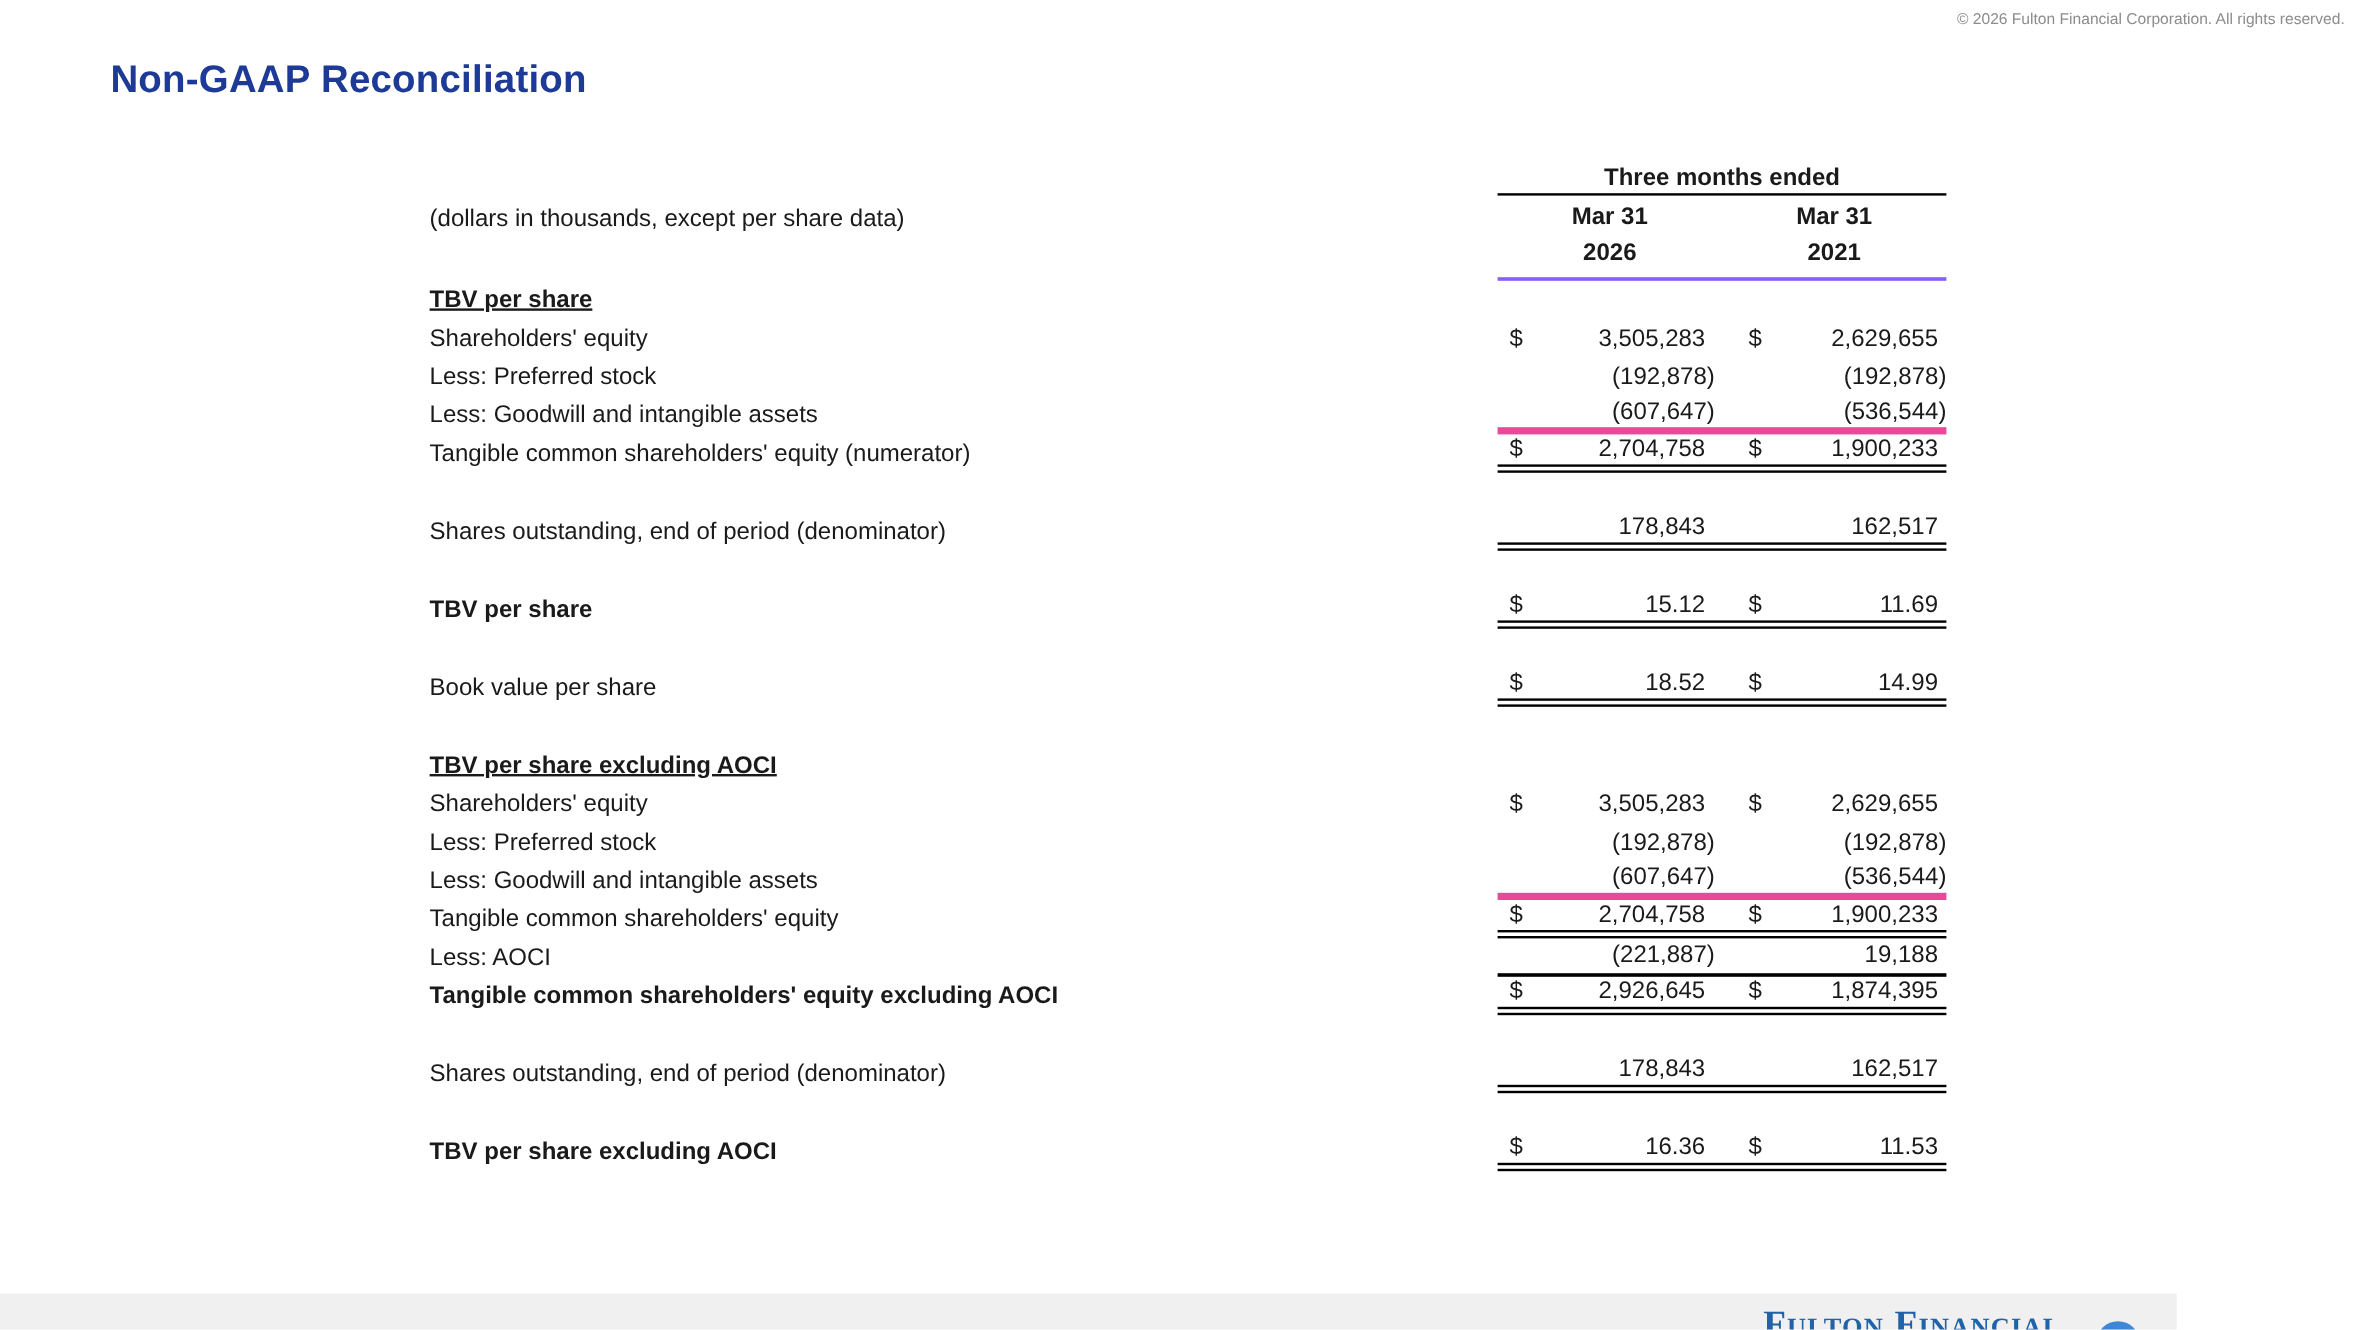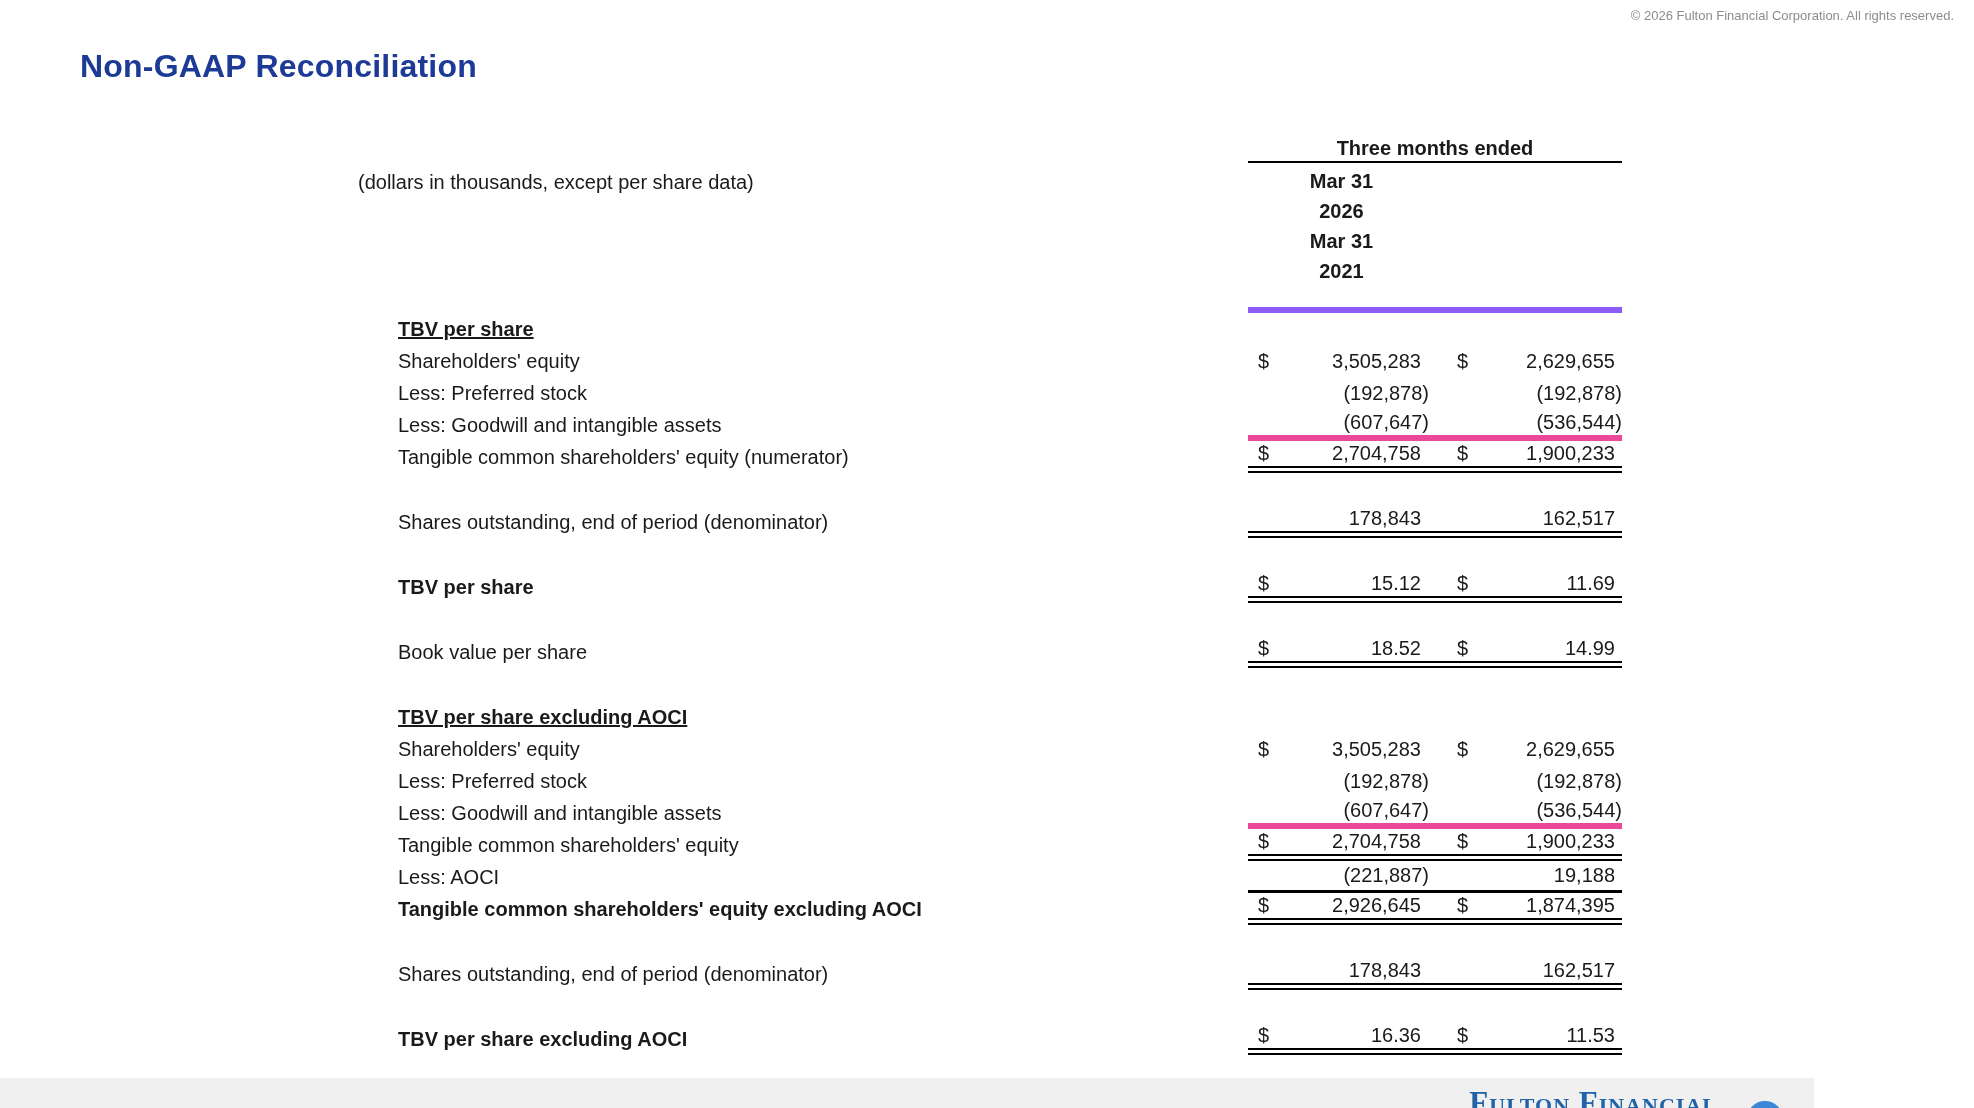--- a/index.html
+++ b/index.html
@@ -8,40 +8,40 @@
     background:#ffffff; color:#1a1a1a;
     font-family:"Liberation Sans", sans-serif;
   }
 
   .copyright {
     position:absolute; top:8px; right:20px;
     font-size:13px; color:#8c8c8c;
   }
 
   .page-title {
-    position:absolute; left:80px; top:48px; margin:0;
+    position:absolute; left:92px; top:48px; margin:0;
     font-size:32px; font-weight:bold; color:#1c3a96; letter-spacing:0.2px;
   }
 
   
   .recon-table { position:absolute; left:358px; top:135px; width:1264px; font-size:20px; }
 
   .thead { display:flex; }
   .thead-label { width:890px; padding-top:36px; }
   .units-note { font-size:20px; color:#1a1a1a; }
 
   .thead-nums { width:374px; }
   .period {
     text-align:center; font-weight:bold; height:28px; line-height:26px;
     border-bottom:2px solid #000; box-sizing:border-box;
   }
-  .date-cols { display:flex; border-bottom:6px solid #8b5cf6; padding:3px 0 21px;flex-direction:column; }
+  .date-cols { display:flex; border-bottom:3px solid #8b5cf6; padding:3px 0 5px; }
   .date-col { width:187px; text-align:center; font-weight:bold; line-height:30px; }
 
-  .row { display:flex; height:32px;margin-left:40px; }
+  .row { display:flex; height:32px; }
   .row-label { width:890px; line-height:32px; white-space:nowrap; }
   .row-label.section { font-weight:bold; text-decoration:underline; }
   .row-label.bold { font-weight:bold; }
 
   .row-nums { width:374px; height:32px; box-sizing:border-box; display:flex; }
   .rule-single       { border-bottom:6px solid #ec4899; }
   .rule-single-thick { border-bottom:3px solid #000; }
   .rule-double       { border-bottom:7px double #000; }
 
   .cell { width:187px; display:flex; align-items:center; }

